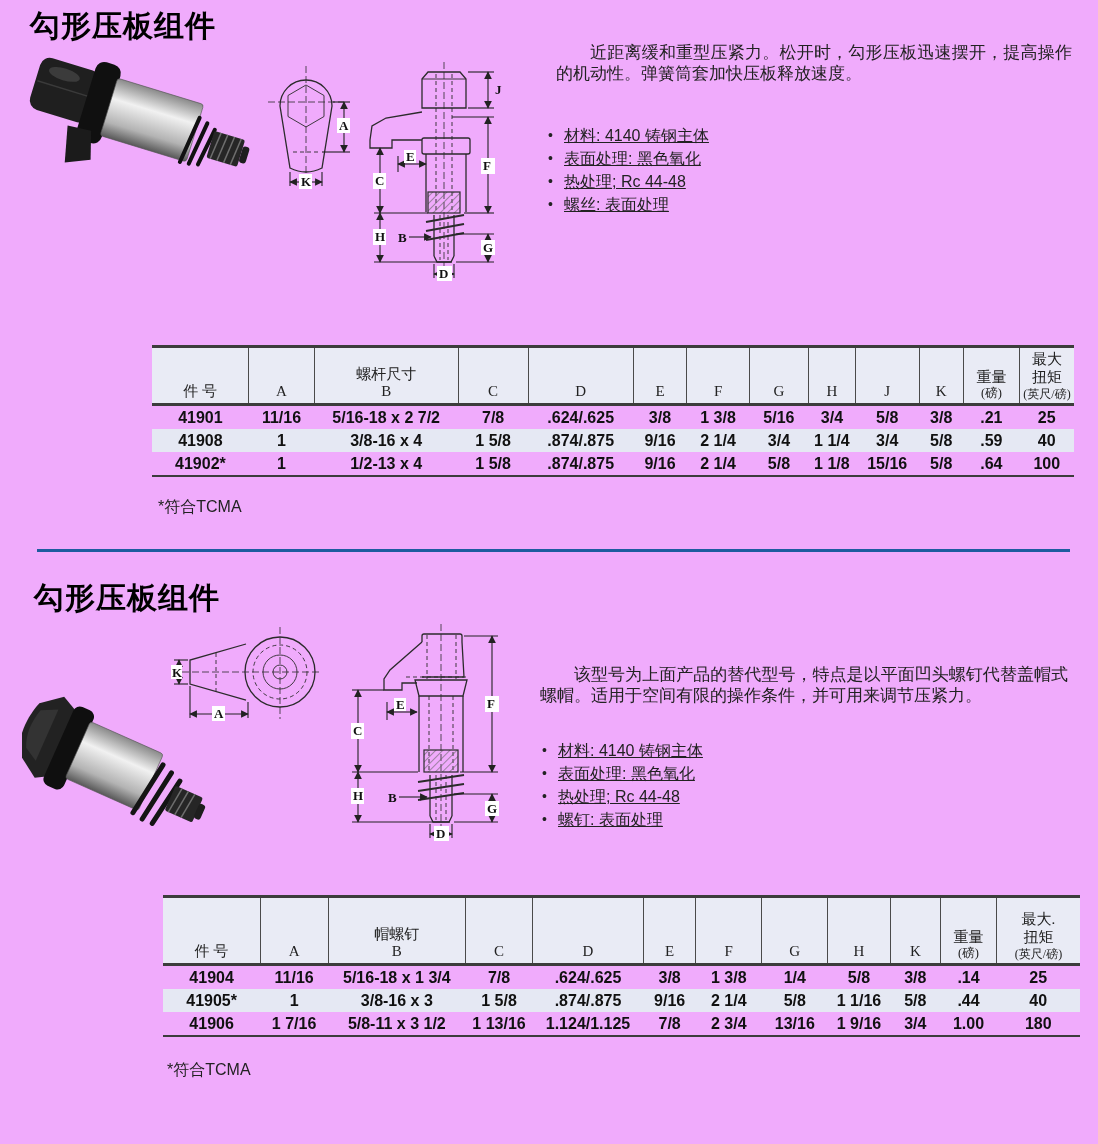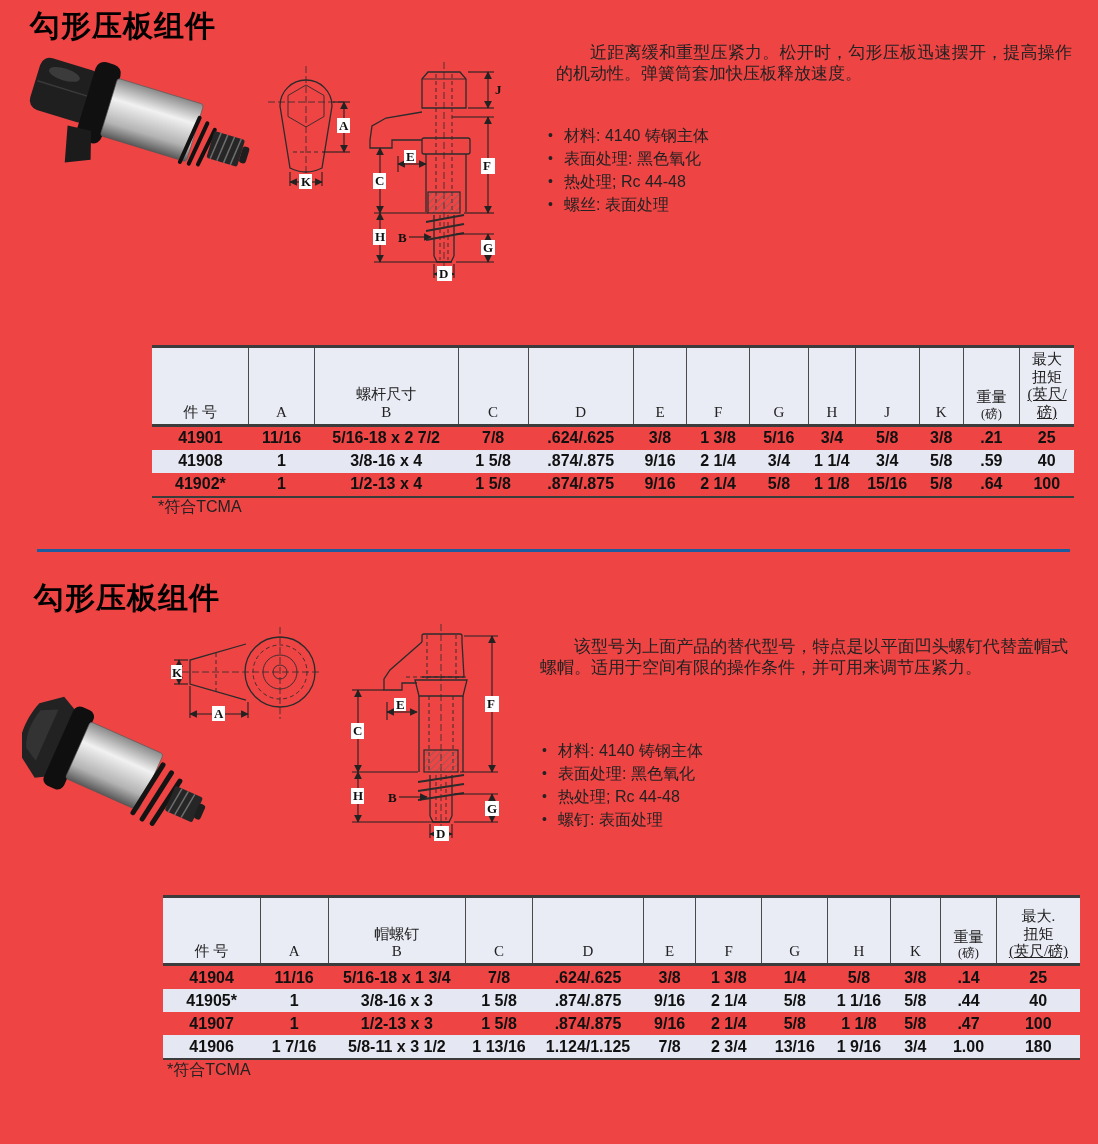--- a/index.html
+++ b/index.html
@@ -1,40 +1,40 @@
 <!DOCTYPE html>
 <html><head>
 <meta charset="utf-8">
 <style>
   html,body{margin:0;padding:0;background:#fff;}
-  .page{position:relative;width:1098px;height:1144px;background:#ef4444;overflow:hidden;
+  .page{position:relative;width:1098px;height:1144px;background:#f0abfc;overflow:hidden;
         font-family:"Liberation Sans",sans-serif;color:#1a1a1a;}
   .abs{position:absolute;}
   .sec-title{font-size:30px;font-weight:bold;letter-spacing:1px;color:#000;}
   .desc{font-size:17px;line-height:21px;color:#222;text-indent:2em;text-align:justify;}
   .bullets{list-style:none;margin:0;padding:0;font-size:16px;line-height:23px;color:#222;}
-  .bullets li{padding-left:18px;position:relative;}
+  .bullets li{padding-left:18px;position:relative;text-decoration:underline;}
   .bullets li::before{content:"•";position:absolute;left:2px;top:0;font-size:14px;color:#222;}
   .divider{height:3px;background:#1d5c9f;}
   
   .spec-table{width:100%;border-collapse:collapse;table-layout:fixed;
               border-top:3px solid #3c3c3c;border-bottom:2px solid #3c3c3c;}
   .spec-table thead tr{border-bottom:3px solid #3c3c3c;}
   .spec-table th{background:#e9ebf5;vertical-align:bottom;font-weight:normal;
                  font-family:"Liberation Serif",serif;font-size:15px;color:#222;
                  border-left:1px solid #4a4a4a;padding:3px 0 2px 0;}
   .spec-table th:first-child{border-left:none;margin-top:25px;}
   .t1 .spec-table th{height:50px;}
   .t2 .spec-table th{height:60px;}
   .spec-table td{text-align:center;font-weight:bold;font-size:16px;color:#111;
                  padding:0;height:23px;white-space:nowrap;overflow:hidden;}
   .spec-table tbody tr:nth-child(even){background:#e5e8f3;}
   .hl{line-height:1.18;text-align:center;}
   .hl-sm{font-size:12.5px;}
-  .hl-xs{font-size:15px;text-decoration:underline;}
+  .hl-xs{font-size:12px;}
   .footnote{font-size:16px;color:#222;}
   
   .dwg .dln{stroke:#2b2b2b;stroke-width:1.3;fill:none;}
   .dwg .thin{stroke-width:0.9;}
   .dwg .dsh{stroke-dasharray:4 3;}
   .dwg .cl{stroke:#2b2b2b;stroke-width:0.8;fill:none;stroke-dasharray:7 3;}
   .dwg .dim{stroke:#222;stroke-width:1.1;fill:none;}
   .dwg .dl{font:bold 13px "Liberation Serif",serif;fill:#111;}
   .dwg .lbg{fill:#ffffff;}
   .dwg .spr{stroke:#2b2b2b;stroke-width:2;fill:none;}
@@ -395,21 +395,21 @@
       <line x1="159" y1="30" x2="151" y2="84" stroke="#141414" stroke-width="5" stroke-linecap="round"></line>
       <line x1="170" y1="34" x2="162" y2="84" stroke="#141414" stroke-width="5" stroke-linecap="round"></line>
       <rect x="168" y="40" width="30" height="27" rx="2" fill="#262626"></rect>
       <line x1="175" y1="40" x2="172" y2="67" stroke="#6e6e6e" stroke-width="1.5"></line>
       <line x1="182" y1="40" x2="179" y2="67" stroke="#6e6e6e" stroke-width="1.5"></line>
       <line x1="189" y1="40" x2="186" y2="67" stroke="#6e6e6e" stroke-width="1.5"></line>
       <rect x="197" y="46" width="7" height="16" rx="3" fill="#1e1e1e"></rect>
     </g>
   </svg>
 
-  <div class="abs desc" style="left:540px;top:636px;width:528px;">该型号为上面产品的替代型号，特点是以平面凹头螺钉代替盖帽式螺帽。适用于空间有限的操作条件，并可用来调节压紧力。</div>
+  <div class="abs desc" style="left:540px;top:664px;width:528px;">该型号为上面产品的替代型号，特点是以平面凹头螺钉代替盖帽式螺帽。适用于空间有限的操作条件，并可用来调节压紧力。</div>
 
   <ul class="abs bullets" style="left:540px;top:739px;">
     <li>材料: 4140 铸钢主体</li>
     <li>表面处理: 黑色氧化</li>
     <li>热处理; Rc 44-48</li>
     <li>螺钉: 表面处理</li>
   </ul>
 
   <div class="abs t2" style="left:163px;top:895px;width:917px;">
       <table class="spec-table">
@@ -494,34 +494,20 @@
             <td>.874/.875</td>
             <td>9/16</td>
             <td>2 1/4</td>
             <td>5/8</td>
             <td>1 1/16</td>
             <td>5/8</td>
             <td>.44</td>
             <td>40</td>
           </tr>
           <tr>
-            <td>41907</td>
-            <td>1</td>
-            <td>1/2-13 x 3</td>
-            <td>1 5/8</td>
-            <td>.874/.875</td>
-            <td>9/16</td>
-            <td>2 1/4</td>
-            <td>5/8</td>
-            <td>1 1/8</td>
-            <td>5/8</td>
-            <td>.47</td>
-            <td>100</td>
-          </tr>
-          <tr>
             <td>41906</td>
             <td>1 7/16</td>
             <td>5/8-11 x 3 1/2</td>
             <td>1 13/16</td>
             <td>1.124/1.125</td>
             <td>7/8</td>
             <td>2 3/4</td>
             <td>13/16</td>
             <td>1 9/16</td>
             <td>3/4</td>

